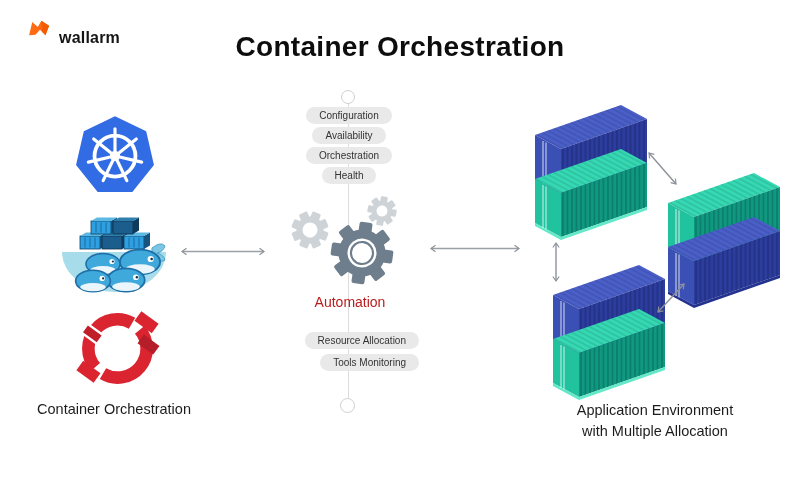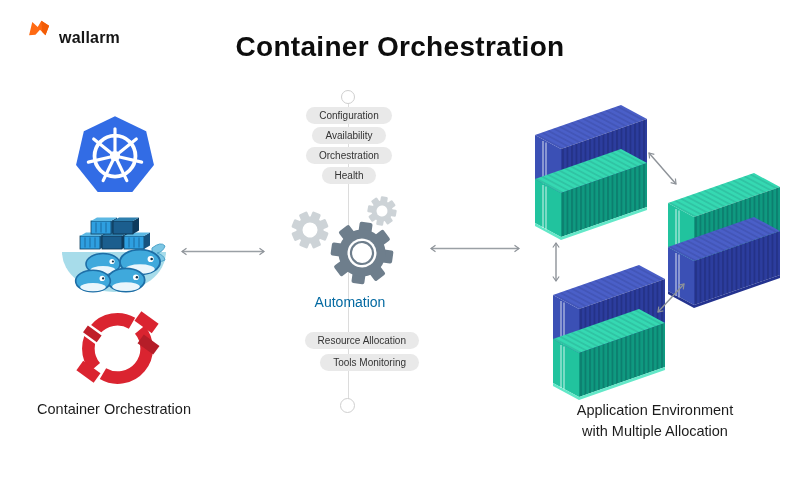--- a/index.html
+++ b/index.html
@@ -23,21 +23,21 @@
   .flow-node{position:absolute;background:#fff;border:1.5px solid #cfcfcf;border-radius:50%;}
   .flow-node.top{left:341px;top:90px;width:12px;height:12px;}
   .flow-node.bottom{left:340px;top:398px;width:13px;height:13px;}
   .pills{position:absolute;left:279px;width:140px;display:flex;flex-direction:column;align-items:center;}
   .pills.top{top:107px;gap:3px;}
   .pills.bottom{top:332px;gap:5px;align-items:flex-end;}
   .pill{height:17px;line-height:17px;padding:0 13px;background:#e9e9e9;border-radius:9px;
     font-size:10px;color:#333;white-space:nowrap;}
   .gears{position:absolute;left:280px;top:183px;width:140px;height:120px;}
   .automation-label{position:absolute;left:280px;top:294px;width:140px;text-align:center;
-    font-size:14px;color:#0369a1;}
+    font-size:14px;color:#b91c1c;}
   .overlay{position:absolute;left:0;top:0;pointer-events:none;}
   .cluster{position:absolute;left:518px;top:93px;}
 </style>
 </head>
 <body>
 
 <div class="canvas">
 
   <div class="brand">
     <svg width="24" height="20" viewBox="0 0 26 22">

